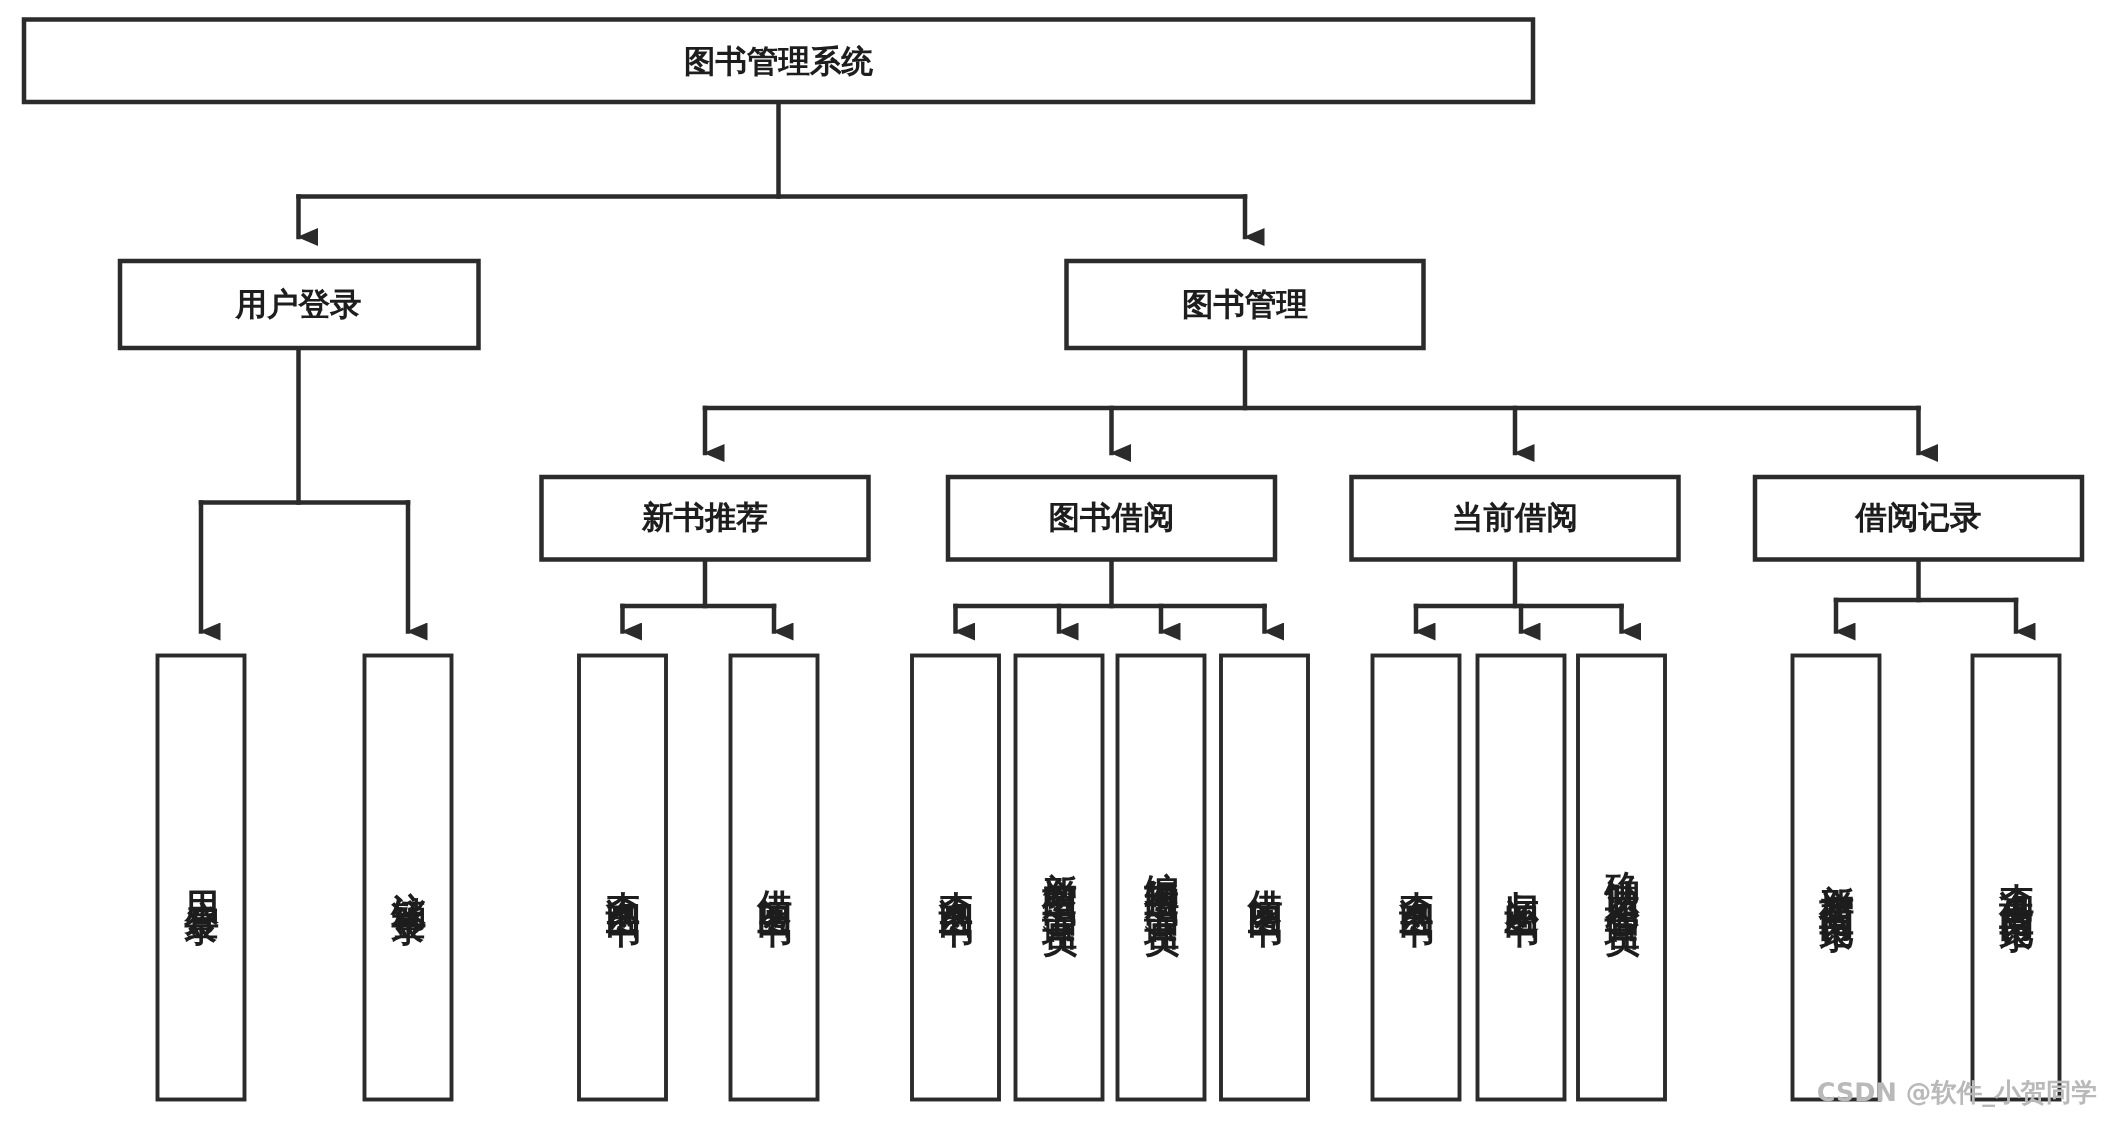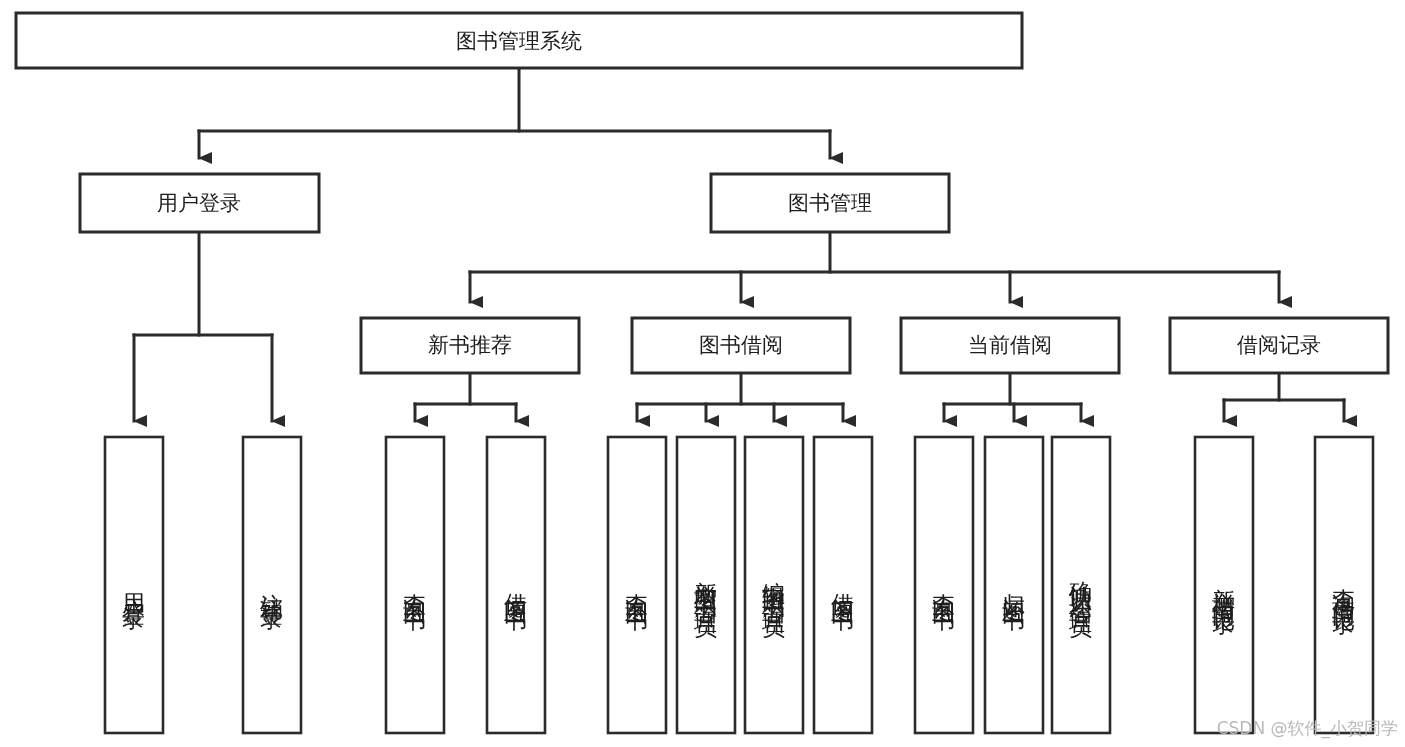--- a/index.html
+++ b/index.html
@@ -13,20 +13,21 @@
     font-family: "DejaVu Sans", "Liberation Sans", sans-serif;
     overflow: hidden;
     position: relative;
   }
   #diagram-root {
     position: absolute;
     left: 0;
     top: 0;
     width: 1405px;
     height: 747px;
+    font-weight: bold;
   }
   svg.flow {
     display: block;
     width: 1405px;
     height: 747px;
   }
   .node-rect {
     fill: #ffffff;
     stroke: #2b2b2b;
     stroke-width: 3;

